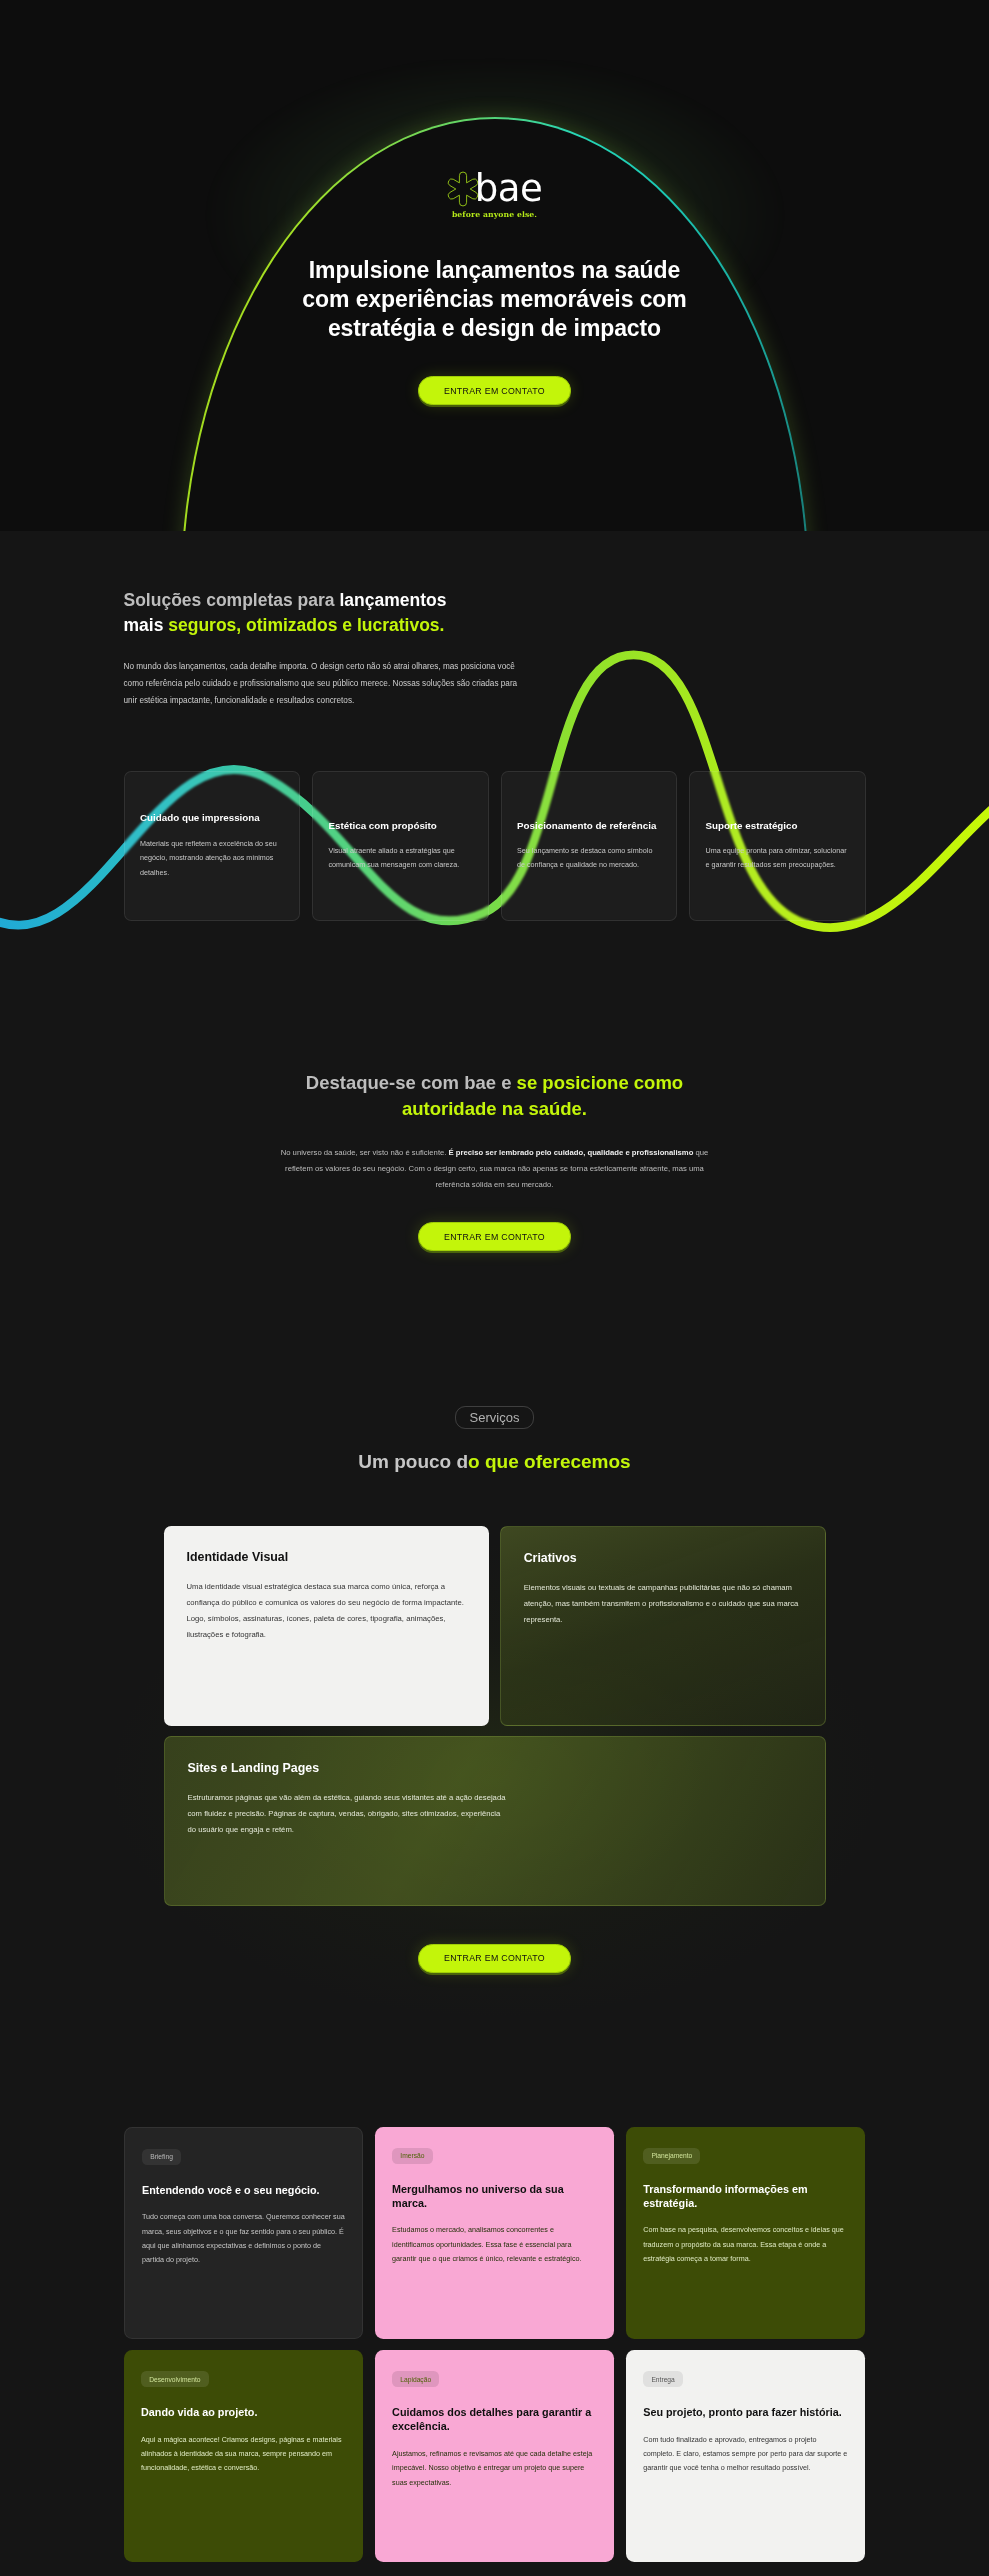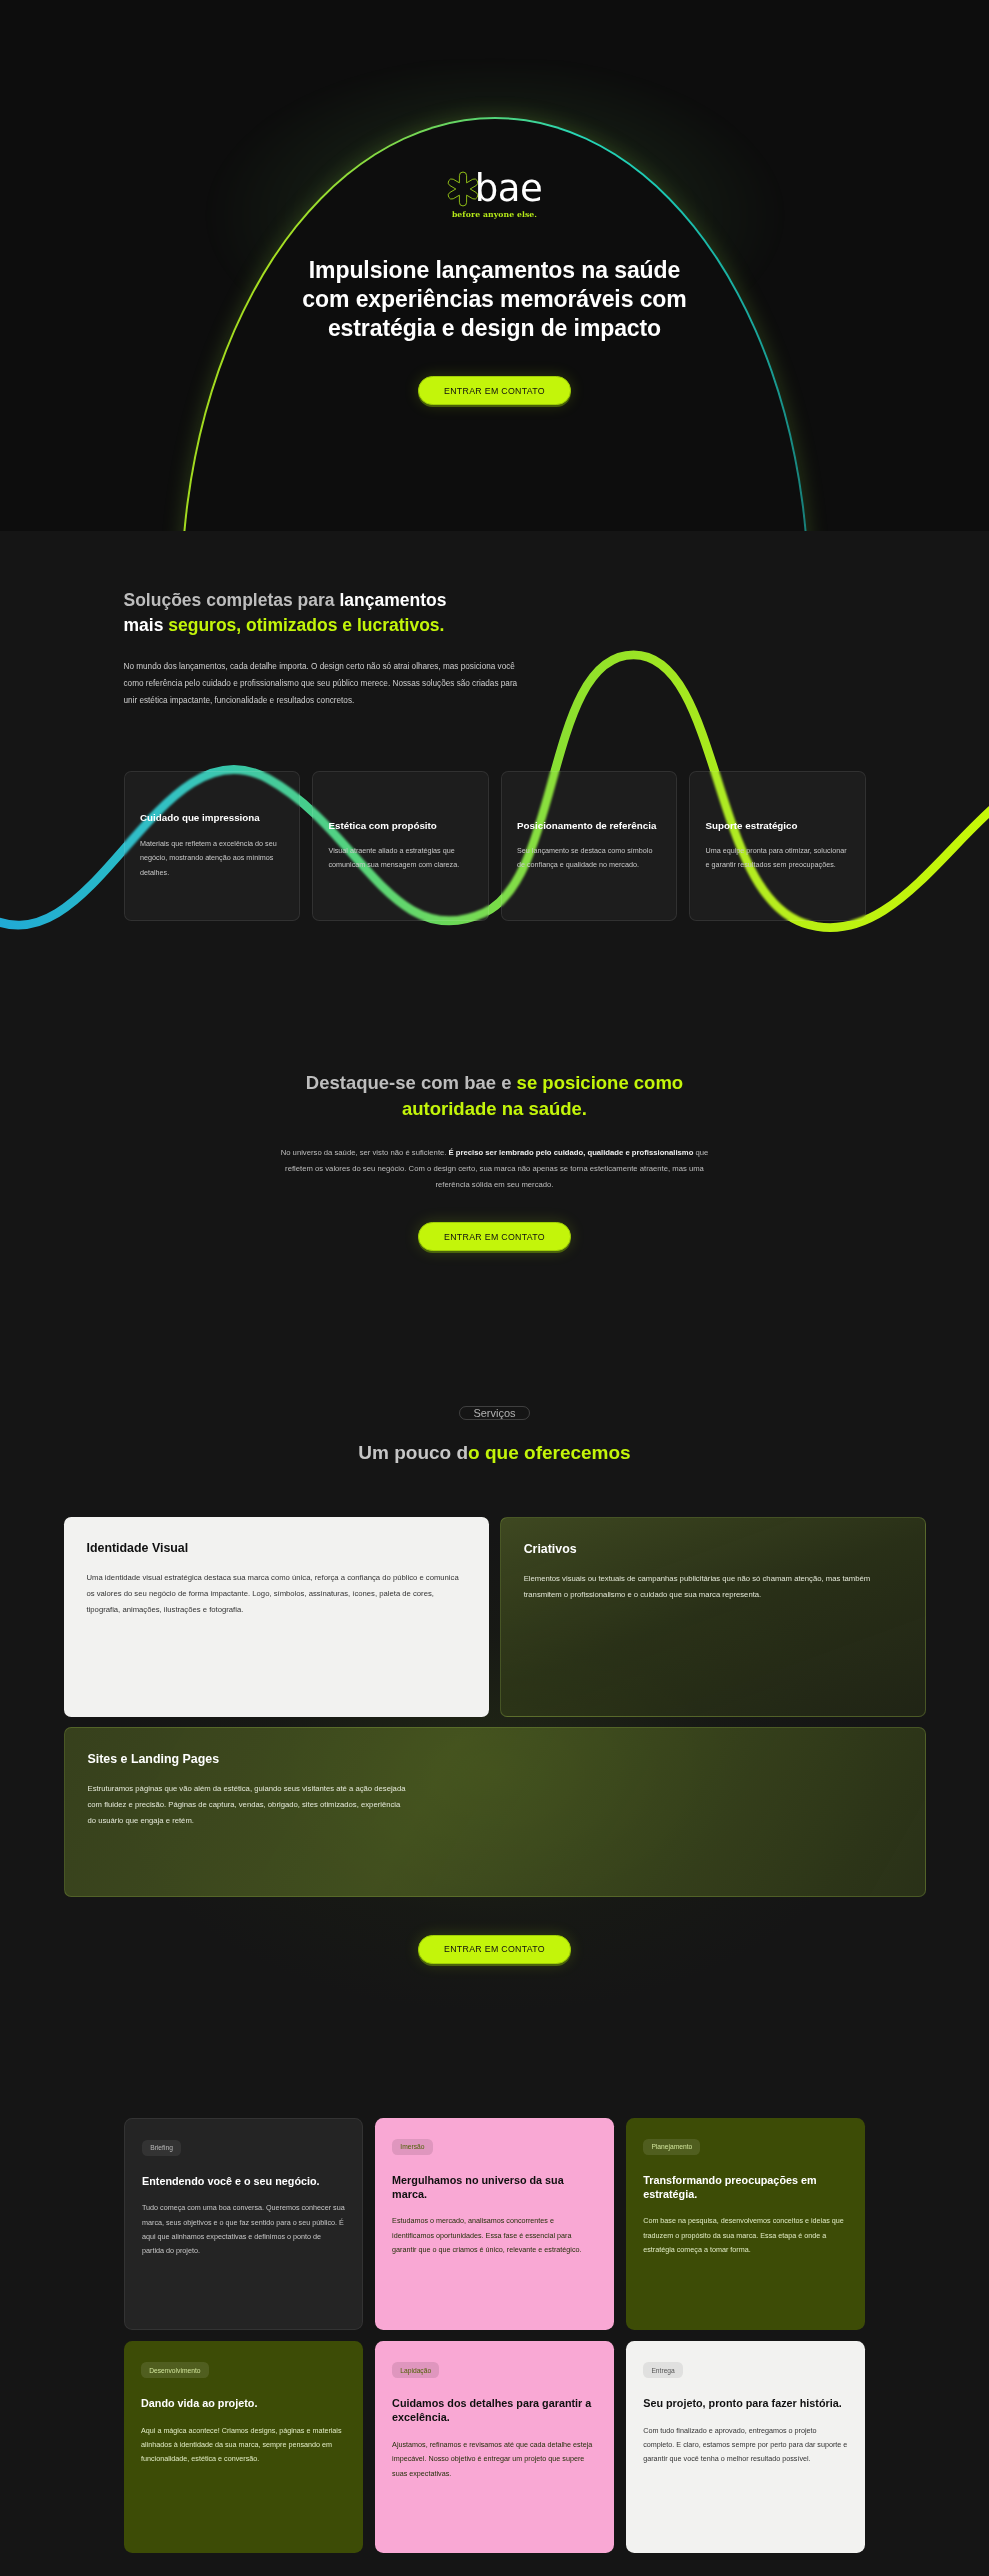--- a/index.html
+++ b/index.html
@@ -128,28 +128,28 @@
   .auth-p b{ color:#ededed; font-weight:700; }
 
   
   .services{
     position:relative; padding:67px 0 77px;
     background:radial-gradient(ellipse 515px 319px at 50% 62%, rgba(120,170,25,.13) 0%, rgba(60,90,15,.05) 45%, transparent 75%), #151515;
     text-align:center; overflow:hidden;
   }
   .pill{
     display:inline-flex; align-items:center; justify-content:center;
-    height:14px; padding:0 13.4px; border-radius:10.3px;
+    height:23px; padding:0 13.4px; border-radius:10.3px;
     border:0.5px solid rgba(255,255,255,.18);
-    color:#b2b2b2; font-size:11px; background:transparent;
+    color:#b2b2b2; font-size:13px; background:transparent;
   }
   .svc-h2{ font-size:19px; font-weight:700; margin:21.6px 0 0; color:#c6c6c6; }
   .svc-h2 .g{ color:#c3f50a; }
   .svc-grid{
-    width:862px; margin:53px auto 0;
+    width:662px; margin:53px auto 0;
     display:grid; grid-template-columns:1fr 1fr; gap:10.3px; text-align:left;
   }
   .svc-card{ border-radius:7.2px; padding:24px 23px; min-height:200px; }
   .svc-card h3{ margin:0 0 15.5px; font-size:12.4px; font-weight:700; }
   .svc-card p{ margin:0; font-size:7.7px; line-height:2.05; }
   .svc-light{ background:#f2f2f0; color:#141414; }
   .svc-light h3{ color:#111; }
   .svc-light p{ color:#333; }
   .svc-dim{
     background:linear-gradient(160deg, rgba(88,104,40,.62) 0%, rgba(58,70,26,.55) 48%, rgba(44,52,22,.5) 100%);
@@ -316,21 +316,21 @@
         <h3>Entendendo você e o seu negócio.</h3>
         <p>Tudo começa com uma boa conversa. Queremos conhecer sua marca, seus objetivos e o que faz sentido para o seu público. É aqui que alinhamos expectativas e definimos o ponto de partida do projeto.</p>
       </div>
       <div class="proc-card pc-lime">
         <span class="proc-tag">Imersão</span>
         <h3>Mergulhamos no universo da sua marca.</h3>
         <p>Estudamos o mercado, analisamos concorrentes e identificamos oportunidades. Essa fase é essencial para garantir que o que criamos é único, relevante e estratégico.</p>
       </div>
       <div class="proc-card pc-olive">
         <span class="proc-tag">Planejamento</span>
-        <h3>Transformando preocupações em estratégia.</h3>
+        <h3>Transformando informações em estratégia.</h3>
         <p>Com base na pesquisa, desenvolvemos conceitos e ideias que traduzem o propósito da sua marca. Essa etapa é onde a estratégia começa a tomar forma.</p>
       </div>
     </div>
 
     <div class="proc-grid row2">
       <div class="proc-card pc-olive">
         <span class="proc-tag">Desenvolvimento</span>
         <h3>Dando vida ao projeto.</h3>
         <p>Aqui a mágica acontece! Criamos designs, páginas e materiais alinhados à identidade da sua marca, sempre pensando em funcionalidade, estética e conversão.</p>
       </div>

